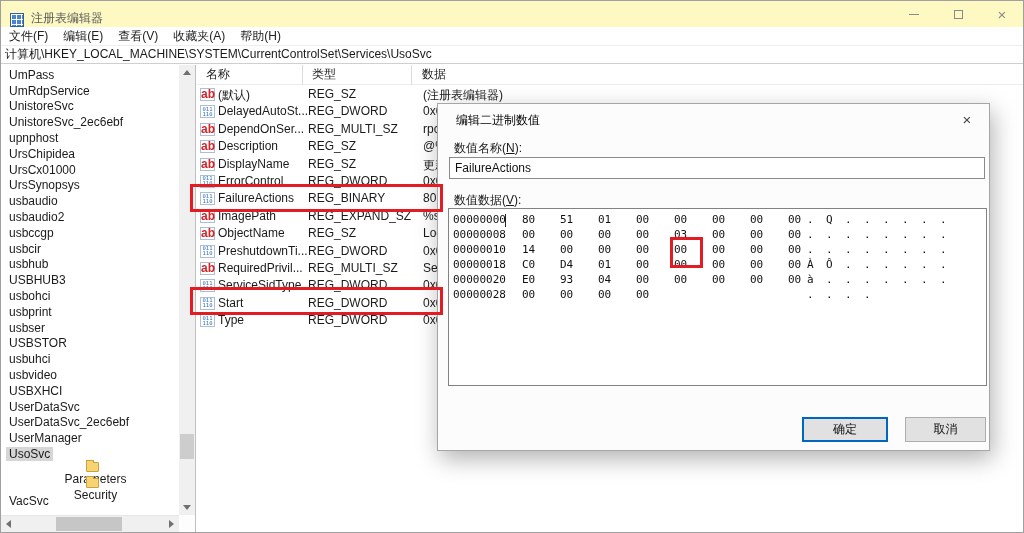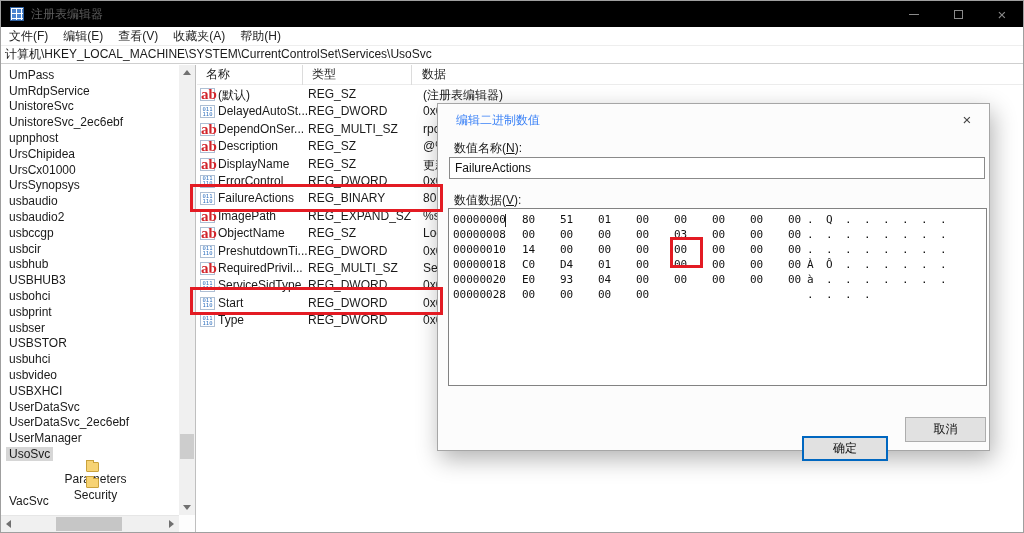--- a/index.html
+++ b/index.html
@@ -3,21 +3,21 @@
 <meta charset="utf-8">
 <style>
   html,body{margin:0;padding:0;background:#e8e8e8;}
   *{box-sizing:border-box;}
   .window{
     position:relative;width:1024px;height:533px;background:#fff;
     border:1px solid #9f9f9f;overflow:hidden;
     font-family:"Liberation Sans",sans-serif;font-size:12px;color:#1a1a1a;
   }
   
-  .titlebar{position:absolute;left:0;top:0;right:0;height:26px;background:#000000;display:flex;align-items:center;}
+  .titlebar{position:absolute;left:0;top:0;right:0;height:26px;background:#fef9c3;display:flex;align-items:flex-end;}
   .app-icon{width:14px;height:14px;margin:0 7px 0 9px;background:#4a84d0;
     background-image:linear-gradient(#fff 1px,transparent 1px),linear-gradient(90deg,#fff 1px,transparent 1px);
     background-size:5px 5px;border:1px solid #2e5f9e;}
   .title-text{color:#5c5c5c;}
   .win-btn{position:absolute;top:0;width:34px;height:26px;display:flex;align-items:center;justify-content:center;color:#8a8a8a;}
   .win-btn.min{right:92px;} .win-btn.max{right:48px;} .win-btn.close{right:4px;font-size:15px;}
   .min-shape{width:10px;height:0;border-top:1px solid #8a8a8a;}
   .max-shape{width:9px;height:9px;border:1px solid #8a8a8a;}
   
   .menubar{position:absolute;top:26px;left:0;right:0;height:18px;display:flex;align-items:center;gap:15px;padding-left:8px;color:#222;}
@@ -49,44 +49,44 @@
   .list-header{position:absolute;top:0;left:0;right:0;height:20px;background:#fff;border-bottom:1px solid #ececec;}
   .hdr-cell{position:absolute;top:0;height:20px;line-height:19px;border-right:1px solid #dcdcdc;padding-left:9px;color:#222;}
   .hdr-name{left:0;width:106px;} .hdr-type{left:106px;width:109px;} .hdr-data{left:215px;width:320px;border-right:none;padding-left:10px;}
   .list-rows{position:absolute;top:21px;left:0;right:0;bottom:0;}
   .list-row{position:relative;height:17.4px;}
   .lr-icon{position:absolute;left:3px;top:2px;}
   .lr-name{position:absolute;left:21px;top:1px;white-space:nowrap;}
   .lr-type{position:absolute;left:111px;top:1px;white-space:nowrap;}
   .lr-data{position:absolute;left:226px;top:1px;white-space:nowrap;}
   .icon-sz{display:block;width:15px;height:13px;border:1px solid #aebfd4;background:#fff;color:#d2242a;
-    font-family:Liberation Serif, serif;font-weight:bold;font-size:15px;line-height:11px;text-align:center;}
+    font-family:Liberation Sans, sans-serif;font-weight:bold;font-size:12px;line-height:11px;text-align:center;}
   .icon-bin{display:flex;flex-direction:column;justify-content:center;width:15px;height:13px;border:1px solid #aebfd4;background:#fff;
     color:#2e6fbe;font-family:"DejaVu Sans Mono",monospace;font-size:5.5px;line-height:5px;text-align:center;letter-spacing:0;}
   
   .dialog{position:absolute;left:436px;top:102px;width:553px;height:348px;background:#fcfcfc;
     border:1px solid #a6a6a6;box-shadow:3px 8px 22px rgba(0,0,0,.30);z-index:50;}
-  .dlg-title{position:absolute;left:18px;top:8px;color:#3b82f6;}
+  .dlg-title{position:absolute;left:18px;top:8px;color:#000000;}
   .dlg-close{position:absolute;right:8px;top:4px;width:28px;height:22px;display:flex;align-items:center;justify-content:center;color:#444;font-size:15px;}
   .dlg-label{position:absolute;left:16px;}
   .dlg-label .hotkey{text-decoration:underline;}
   .lbl-name{top:36px;} .lbl-data{top:88px;}
   .dlg-input{position:absolute;left:11px;top:53px;width:536px;height:22px;border:1px solid #8a8a8a;background:#fff;
     font-family:"Liberation Sans",sans-serif;font-size:12px;padding:0 5px;color:#111;}
   .hex-box{position:absolute;left:10px;top:104px;width:539px;height:178px;border:1px solid #828282;background:#fff;
     font-family:"DejaVu Sans Mono",monospace;font-size:11px;padding-top:3px;overflow:hidden;}
   .hex-row{position:relative;height:15px;line-height:15px;color:#111;}
   .hex-offset{position:absolute;left:4px;}
   .hex-byte{position:absolute;}
   .b0{left:73px}.b1{left:111px}.b2{left:149px}.b3{left:187px}.b4{left:225px}.b5{left:263px}.b6{left:301px}.b7{left:339px}
   .hex-ascii{position:absolute;left:358px;top:0;display:flex;}
   .hex-ascii-char{width:19px;}
   .hex-caret{position:absolute;left:56px;top:5px;width:1px;height:13px;background:#222;}
   .dlg-btn{position:absolute;top:313px;height:25px;background:#e1e1e1;text-align:center;line-height:21px;color:#111;}
-  .btn-ok{left:364px;width:86px;border:2px solid #0067c0;margin-top:19px;}
+  .btn-ok{left:364px;width:86px;border:2px solid #0067c0;}
   .btn-cancel{left:467px;width:81px;border:1px solid #adadad;line-height:23px;}
   
   .annotation{position:absolute;border:3px solid #e31b23;background:transparent;z-index:100;}
   .ann-failureactions{left:189px;top:183px;width:253px;height:28px;}
   .ann-start{left:189px;top:286px;width:253px;height:28px;}
   .ann-hexbytes{left:669px;top:236px;width:33px;height:31px;}
 </style>
 </head>
 <body>
 

